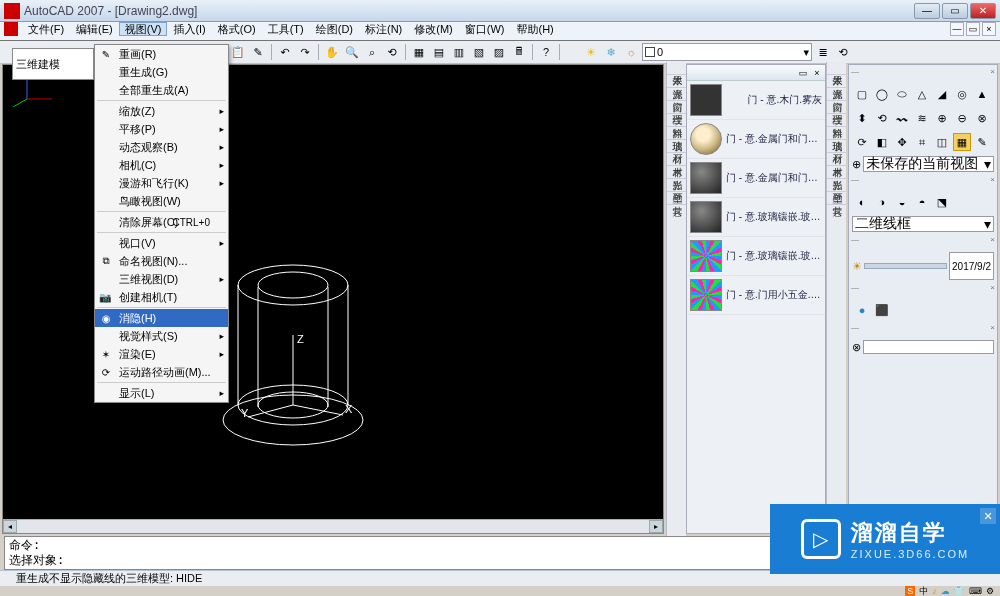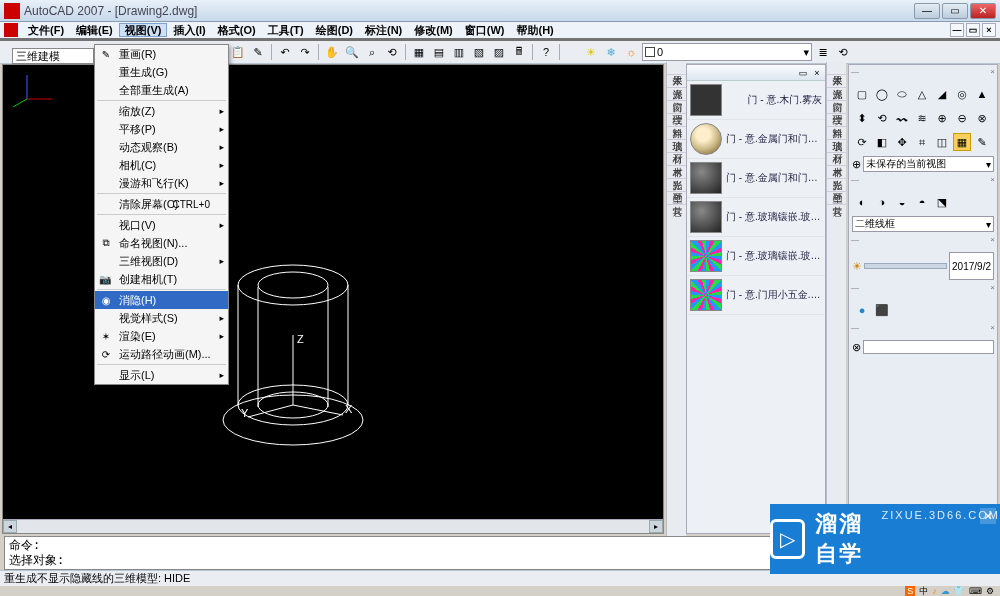--- a/index.html
+++ b/index.html
@@ -7,36 +7,36 @@
 
 
 .titlebar { height: 22px; background: linear-gradient(#e8f0f8, #c6d8ea); display: flex; align-items: center; padding: 0 4px; border-bottom: 1px solid #8a9db0; }
 .titlebar .app-icon { width: 16px; height: 16px; background: #c00; margin-right: 4px; }
 .titlebar .title { color: #445; flex: 1; font-size: 12px; }
 .winbtns { display: flex; gap: 2px; }
 .winbtn { width: 26px; height: 16px; background: linear-gradient(#e4ecf4,#bcd); border: 1px solid #89a; border-radius: 2px; font-size: 10px; display: flex; align-items: center; justify-content: center; cursor: pointer; }
 .winbtn.close { background: linear-gradient(#e66,#b22); color: #fff; }
 
 
-.menubar { height: 19px; background: #eef3f9; display: flex; align-items: center; padding: 0 4px; border-bottom: 3px solid #737373; font-size: 11px; font-weight: bold; }
+.menubar { height: 19px; background: #eef3f9; display: flex; padding: 0 4px; border-bottom: 1px solid #737373; font-size: 11px; }
 .menubar .brand { width: 14px; height: 14px; background: #c00; margin-right: 4px; }
 .menubar .mitem { padding: 1px 6px; cursor: pointer; }
 .menubar .mitem.active { background: #cce0f6; border: 1px solid #7da2ce; padding: 0 5px; }
 .menubar .mdi { margin-left: auto; display: flex; gap: 2px; }
 .mdi span { width: 14px; height: 14px; border: 1px solid #aab; font-size: 9px; display: flex; align-items: center; justify-content: center; cursor: pointer; background:#f4f7fb; }
 
 
 .toolbars { background: #eaeef3; border-bottom: 1px solid #b7c4d2; padding: 2px 4px; display: flex; flex-wrap: wrap; gap: 2px; align-items: center; }
 .tbicon { width: 18px; height: 18px; border: 1px solid transparent; display: inline-flex; align-items: center; justify-content: center; font-size: 11px; cursor: pointer; }
 .tbsep { width: 1px; height: 16px; background: #aab; margin: 0 2px; }
 .selbox { height: 18px; font-size: 11px; border: 1px solid #99a; background: #fff; padding:0 2px; }
 .layerbox { width: 170px; display: flex; align-items: center; gap: 2px; }
 
 
-.wslabel { position: absolute; left: 12px; top: 48px; width: 82px; height: 16px; background: #fff; border: 1px solid #888; font-size: 11px; display: flex; align-items: center; padding: 0 3px; z-index: 5; }
+.wslabel { position: absolute; left: 12px; top: 48px; width: 82px; height: 32px; background: #fff; border: 1px solid #888; font-size: 11px; display: flex; align-items: center; padding: 0 3px; z-index: 5; }
 
 
 .main { position: absolute; top: 62px; bottom: 60px; left: 0; right: 0; display: flex; }
 .canvaswrap { flex: 1; display: flex; flex-direction: column; border: 1px solid #888; margin: 2px; }
 .canvas { flex: 1; background: #000; position: relative; overflow: hidden; }
 .canvas svg { position: absolute; }
 
 
 .vtabs { width: 20px; background: #e8ecf1; border-left: 1px solid #bbc; display: flex; flex-direction: column; }
 .vtab { writing-mode: vertical-rl; padding: 6px 2px; font-size: 10px; border-bottom: 1px solid #ccd; cursor: pointer; text-align: center; color: #333; }
@@ -53,40 +53,40 @@
 .mat-item:nth-child(7) .mat-swatch { background: radial-gradient(circle at 35% 30%, #777, #111); }
 .mat-label { font-size:10px; color:#224; white-space:nowrap; overflow:hidden; text-overflow:ellipsis; flex:1;text-align:right; }
 
 
 .rightpanels { width: 150px; background:#e8edf3; margin:2px; border:1px solid #aab; display:flex; flex-direction:column; gap:2px; padding:2px; overflow:hidden; }
 .rp-hdr { height:14px; display:flex; justify-content:space-between; font-size:8px; color:#777; }
 .rp-hdr span{cursor:pointer;}
 .toolgrid { display:flex; flex-wrap:wrap; gap:2px; padding:2px; }
 .toolgrid .ti { width:18px; height:18px; display:flex; align-items:center; justify-content:center; font-size:11px; cursor:pointer; border:1px solid transparent; }
 .rp-selrow { display:flex; align-items:center; gap:2px; padding:1px; }
-.rp-sel { flex:1; height:16px; background:#fff; border:1px solid #99a; font-size:10px; padding:0 2px; display:flex; align-items:center; justify-content:space-between; }
+.rp-sel { flex:1; height:16px; background:#fff; border:1px solid #99a; font-size:14px; padding:0 2px; display:flex; align-items:center; justify-content:space-between; }
 .rp-date { background:#fff; border:1px solid #99a; font-size:10px; padding:0 2px; height:28px; display:flex; align-items:center; }
 
 
 .dropdown { position:absolute; left:94px; top:44px; width:135px; background:#f5f5f5; border:1px solid #888; box-shadow:2px 2px 4px rgba(0,0,0,.3); z-index:50; }
 .dropdown .row { display:flex; align-items:center; height:18px; padding:0 4px 0 24px; position:relative; cursor:pointer; font-size:11px; }
 .dropdown .row.sel { background:#316ac5; color:#fff; }
 .dropdown .row .arrow { position:absolute; right:4px; font-size:9px; }
 .dropdown .row .icon { position:absolute; left:4px; width:14px; height:14px; font-size:10px; display:flex; align-items:center; justify-content:center; }
 .dropdown hr { border:none; border-top:1px solid #ccc; margin:1px 2px; }
 .dropdown .short { position:absolute; right:18px; font-size:10px; }
 
 
 .cmdarea { position:absolute; left:4px; right:4px; bottom:26px; height:34px; background:#fff; border:1px solid #888; font-family: SimSun, monospace; font-size:12px; padding:1px 4px; line-height:15px; }
-.statusbar { position:absolute; left:0; right:0; bottom:10px; height:16px; background:#eaeef3; border-top:1px solid #b7c4d2; font-size:11px; padding:0 4px; display:flex; align-items:center; }
+.statusbar { position:absolute; left:0; right:0; bottom:10px; height:16px; background:#eaeef3; border-top:1px solid #b7c4d2; font-size:11px; padding:0 16px; display:flex; align-items:center; }
 
 
 .watermark { position:absolute; right:0; bottom:22px; width:230px; height:70px; background:#1a7dd4; color:#fff; display:flex; align-items:center; justify-content:center; gap:10px; z-index:30; }
 .watermark .wm-icon { width:40px; height:40px; border:3px solid #fff; border-radius:6px; display:flex; align-items:center; justify-content:center; font-size:20px; }
-.watermark .wm-txt { display:flex; flex-direction:row; }
+.watermark .wm-txt { display:flex; flex-direction:column; }
 .watermark .wm-main { font-size:22px; font-weight:bold; letter-spacing:2px; }
 .watermark .wm-sub { font-size:11px; letter-spacing:2px; opacity:.85; }
 .watermark .wm-x { position:absolute; right:4px; top:4px; width:16px; height:16px; background:#fff3; display:flex;align-items:center;justify-content:center; font-size:11px; cursor:pointer; }
 
 
 .tray { position:absolute; right:6px; bottom:0; height:10px; display:flex; gap:4px; align-items:center; }
 .tray span { font-size:9px; }
 
 .scrollbar-h { height:14px; background:#e2e6eb; border-top:1px solid #aab; display:flex; }
 .scrollbar-h .sb-btn { width:14px; background:#ccd4de; border:1px solid #9aa; font-size:8px; display:flex;align-items:center;justify-content:center; cursor:pointer;}
@@ -371,20 +371,23 @@
       <span class="arrow">▸</span>
     </div>
     <div class="row">
       <span>相机(C)</span>
       <span class="arrow">▸</span>
     </div>
     <div class="row">
       <span>漫游和飞行(K)</span>
       <span class="arrow">▸</span>
     </div>
+    <div class="row">
+      <span>鸟瞰视图(W)</span>
+    </div>
     <hr>
     <div class="row">
       <span>清除屏幕(C)</span>
       <span class="short">CTRL+0</span>
     </div>
     <hr>
     <div class="row">
       <span>视口(V)</span>
       <span class="arrow">▸</span>
     </div>

